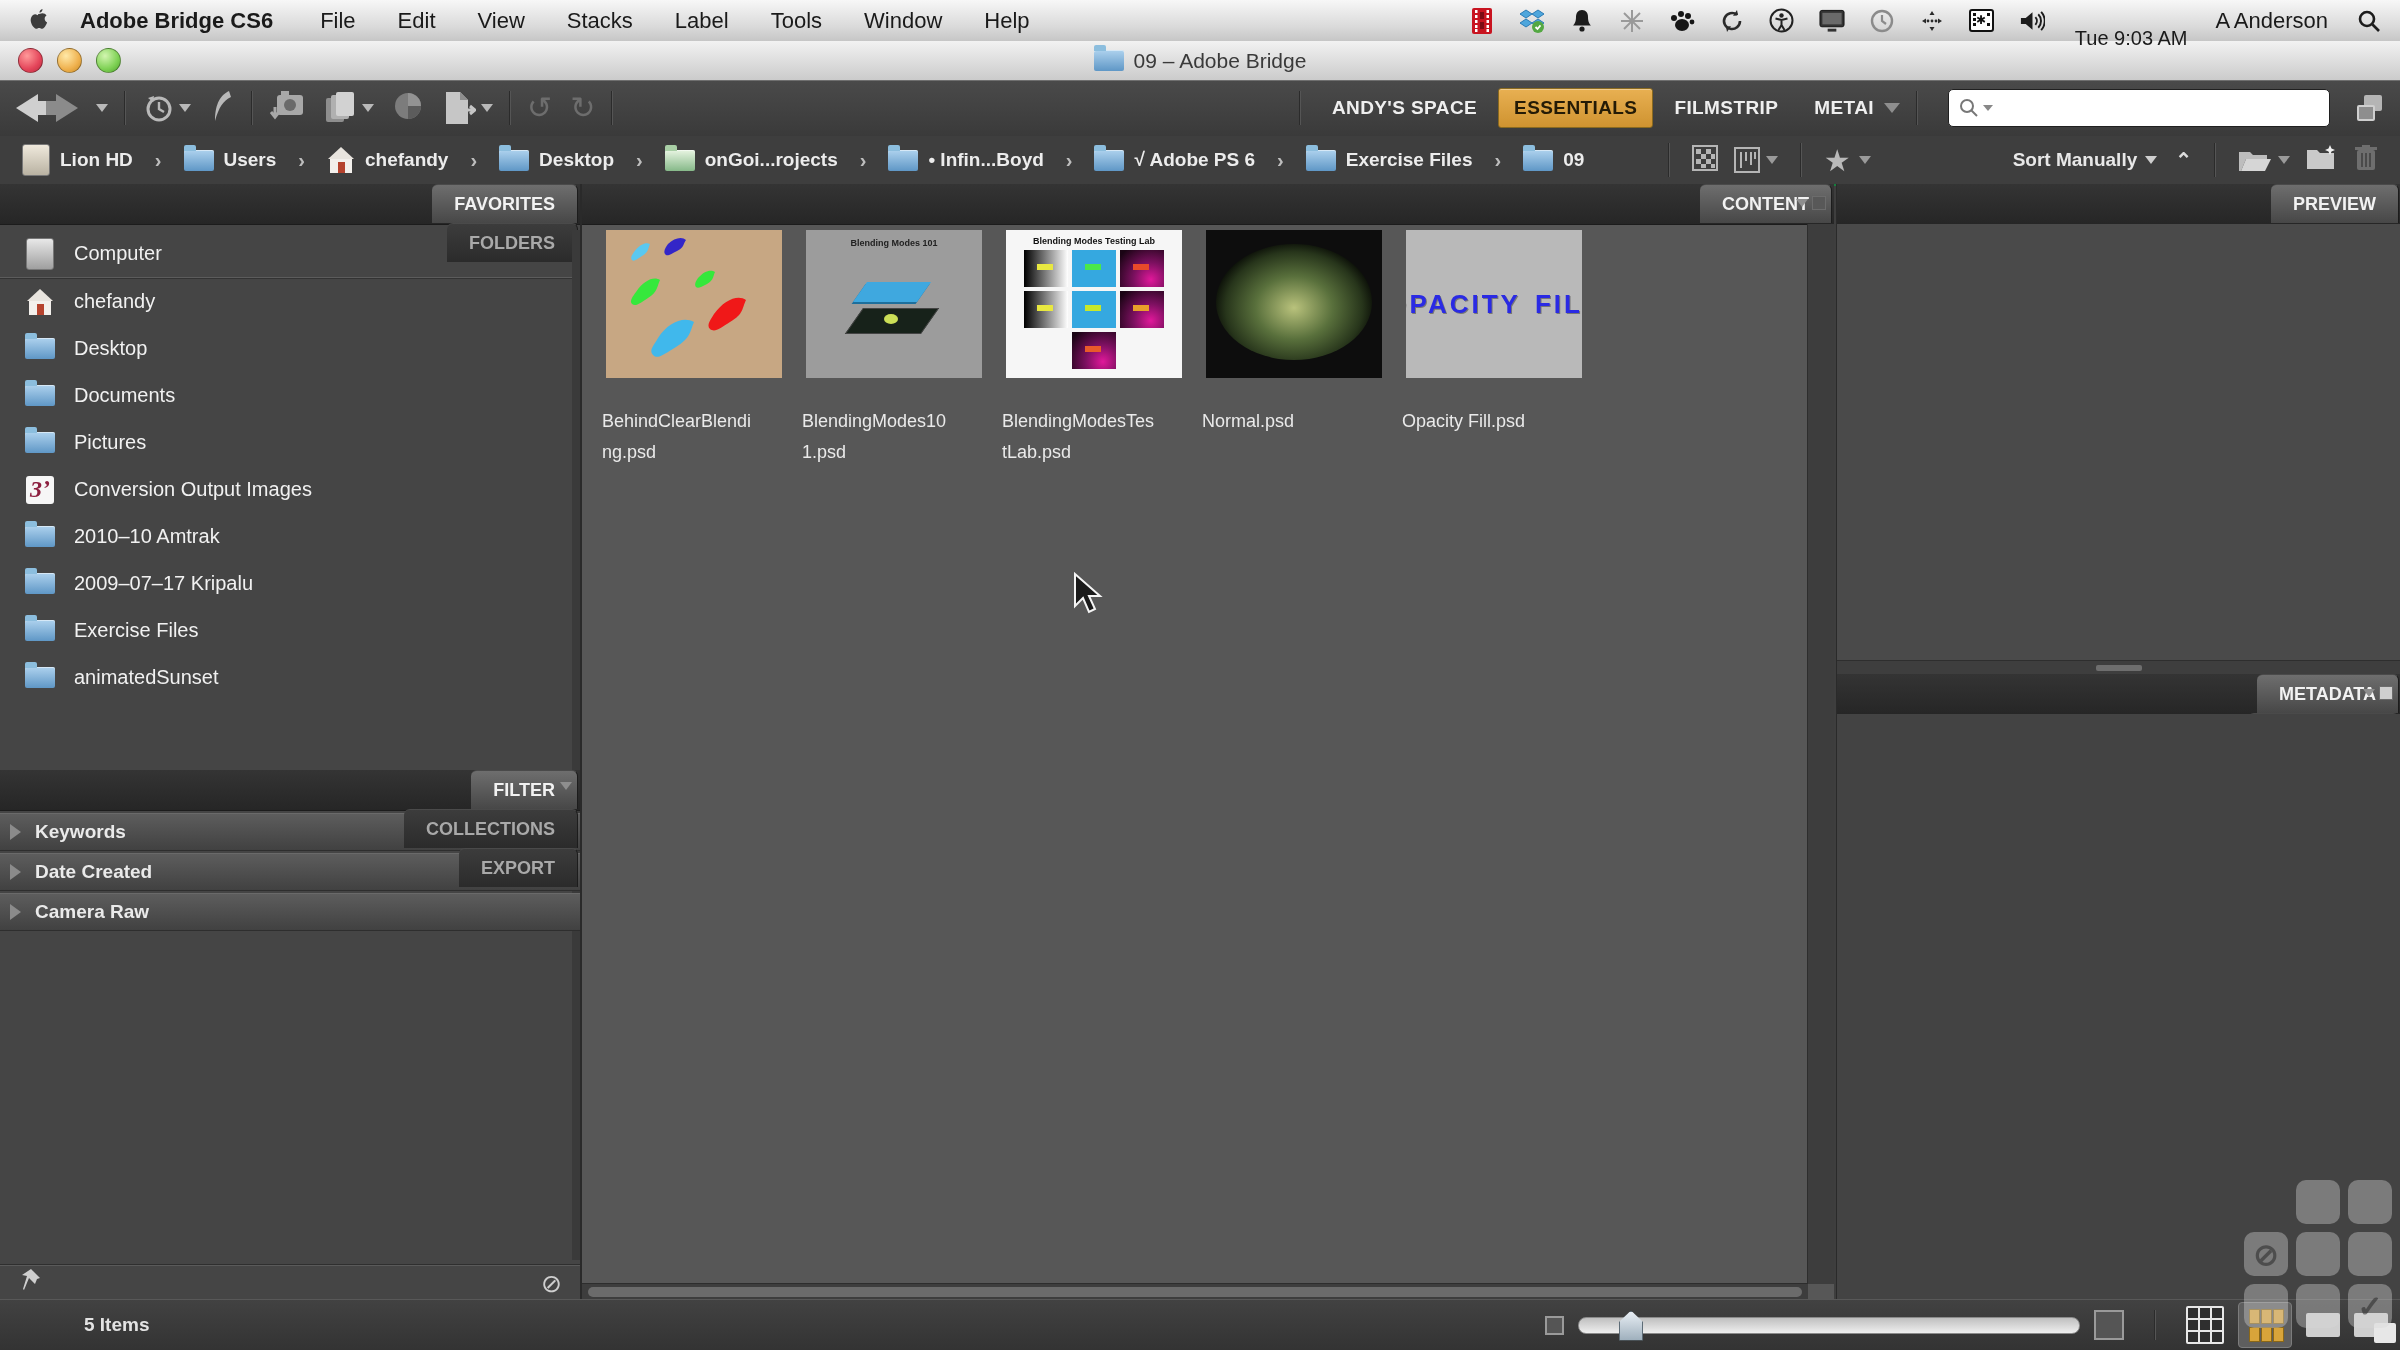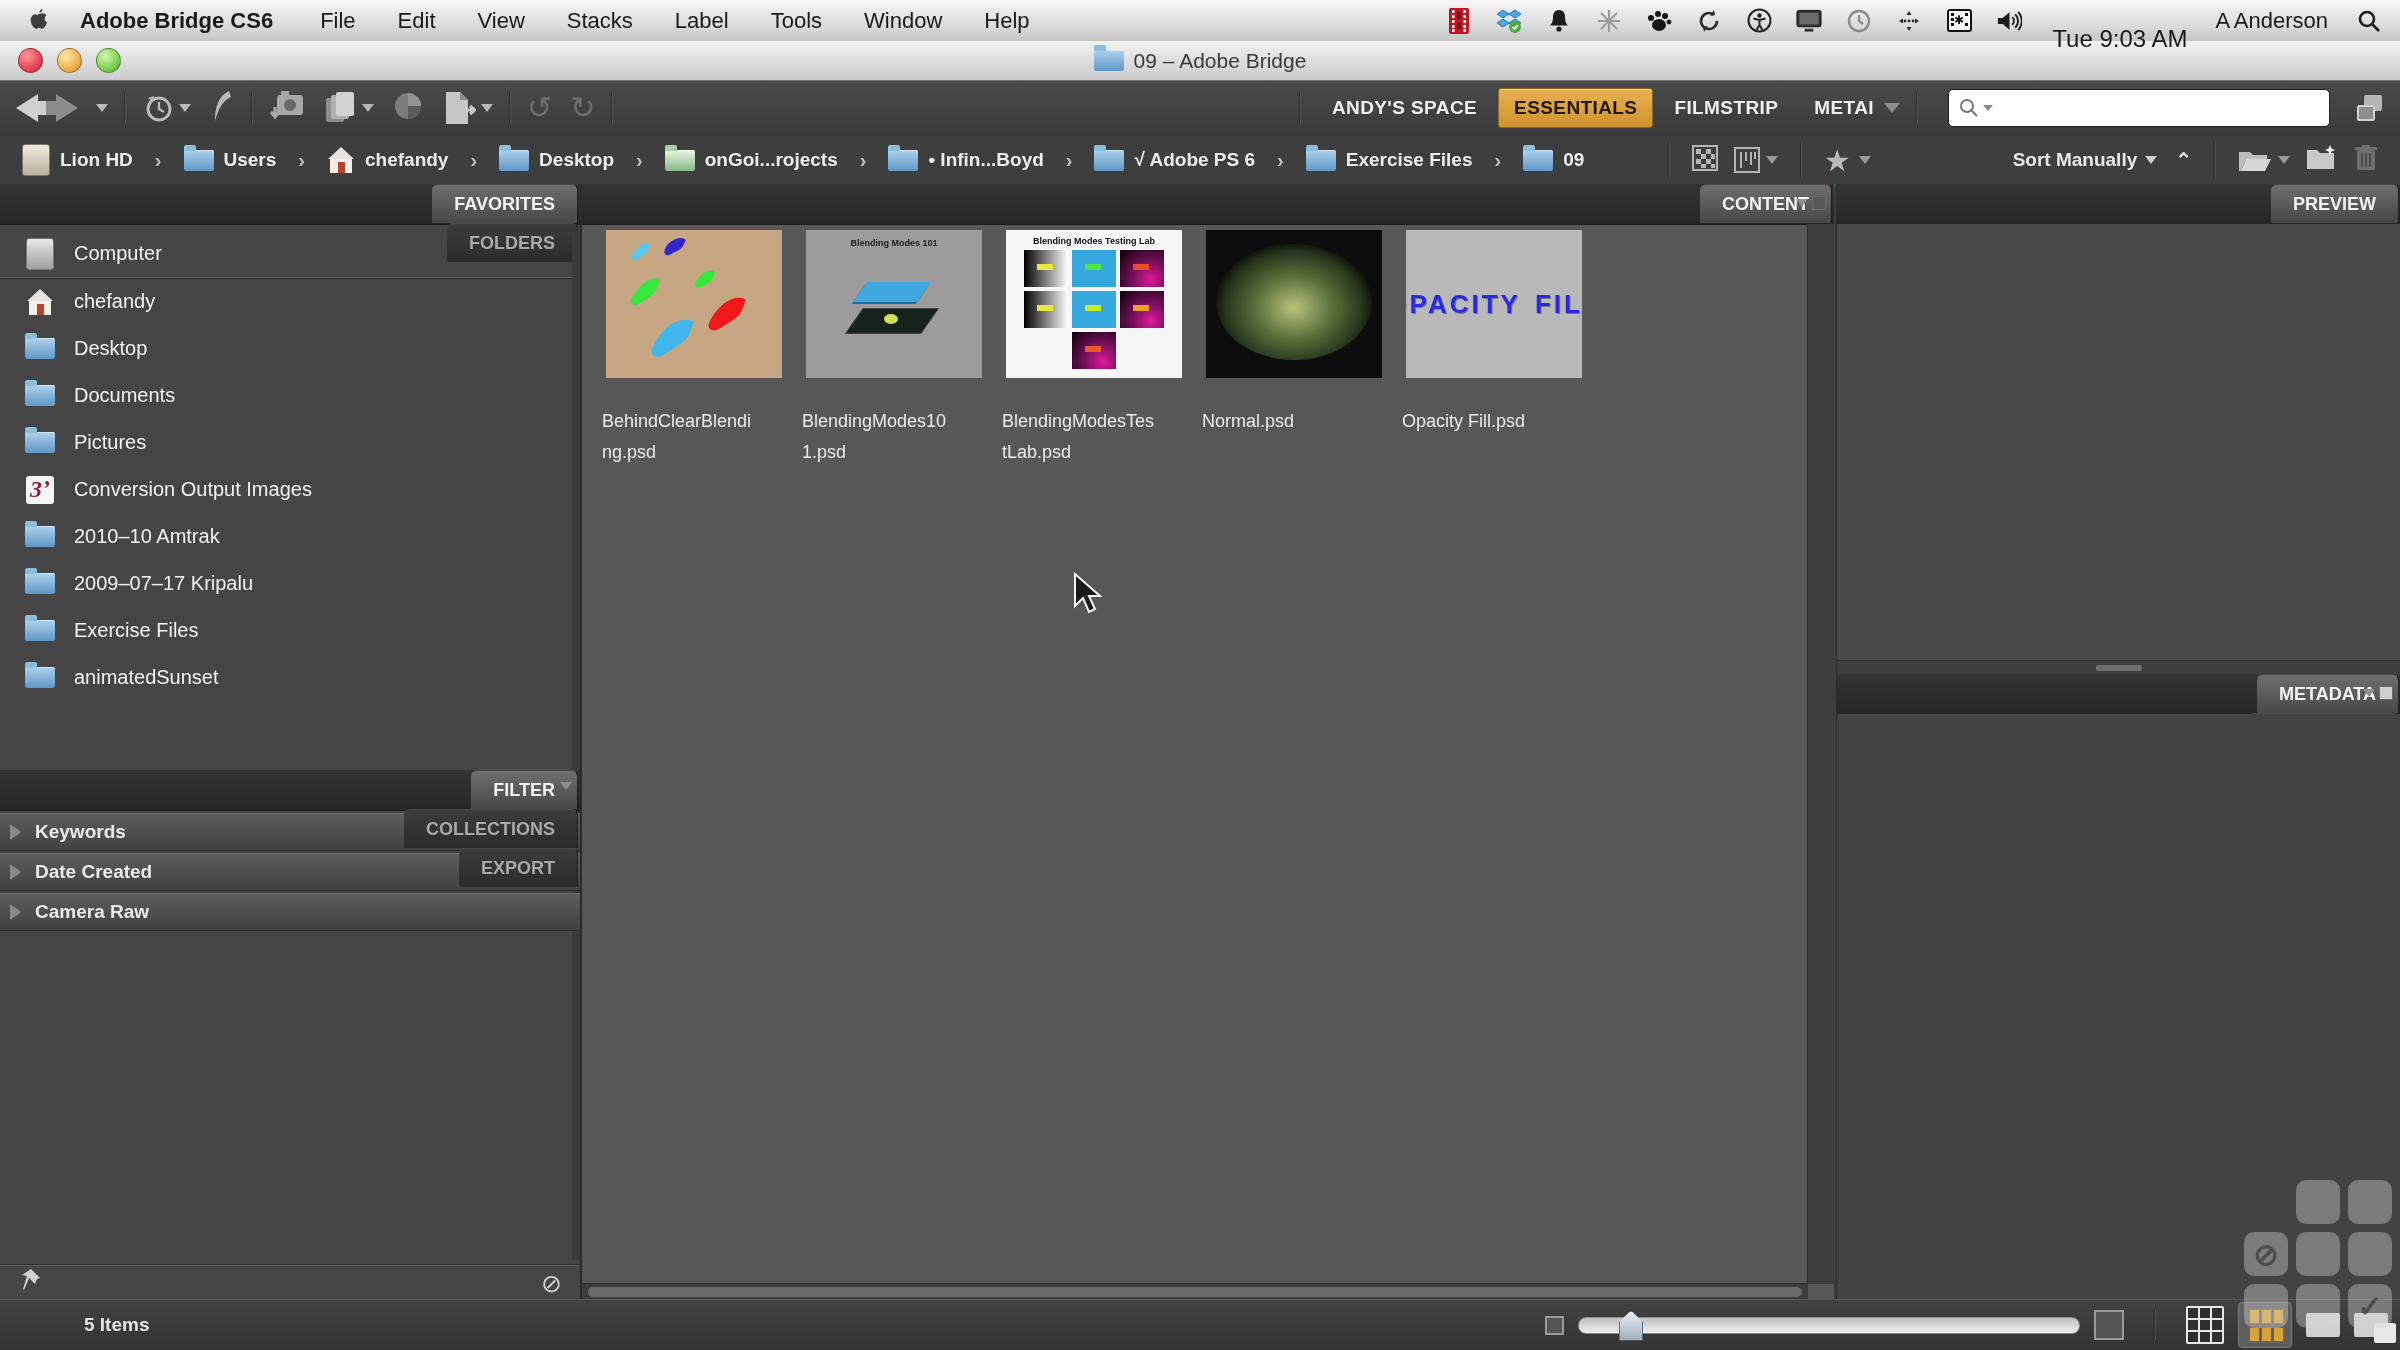--- a/index.html
+++ b/index.html
@@ -8,21 +8,21 @@
 
   
   .menubar{position:absolute;top:0;left:0;right:0;height:41px;
     background:linear-gradient(#f7f7f7,#dadada 65%,#c6c6c6);
     display:flex;align-items:center;padding:0 18px;color:#1a1a1a;font-size:22px;z-index:40;}
   .apple{width:26px;height:30px;margin:0 24px 0 8px;display:flex;align-items:center;}
   .menu-item{padding:0 21px;}
   .menu-item.app{font-weight:bold;padding:0 26px 0 4px;}
   .mb-right{margin-left:auto;display:flex;align-items:center;gap:24px;}
   .mi{width:26px;height:26px;display:flex;align-items:center;justify-content:center;}
-  .mb-clock{font-size:24px;margin-left:6px;margin-top:36px;}
+  .mb-clock{font-size:20px;margin-left:6px;margin-top:36px;}
   .mb-user{font-size:22px;margin:0 4px;}
 
   
   .titlebar{position:absolute;top:41px;left:0;right:0;height:39px;
     background:linear-gradient(#f2f2f2,#cbcbcb);border-bottom:1px solid #6f6f6f;z-index:39;
     display:flex;align-items:center;justify-content:center;}
   .lights{position:absolute;left:18px;top:0;height:100%;display:flex;align-items:center;gap:14px;}
   .light{width:23px;height:23px;border-radius:50%;border:1px solid rgba(0,0,0,.35);}
   .light.red{background:radial-gradient(circle at 35% 30%,#ff9a9a,#e4455a 60%,#b4293d);}
   .light.yellow{background:radial-gradient(circle at 35% 30%,#ffe9a8,#efb14e 60%,#c78a23);}

